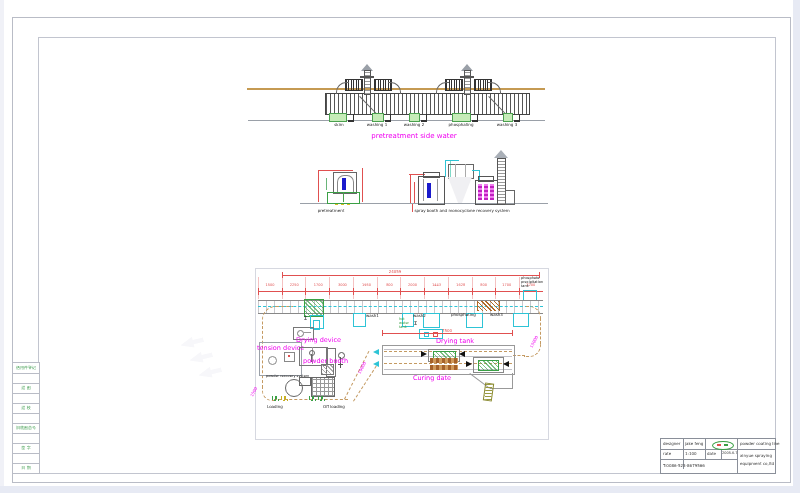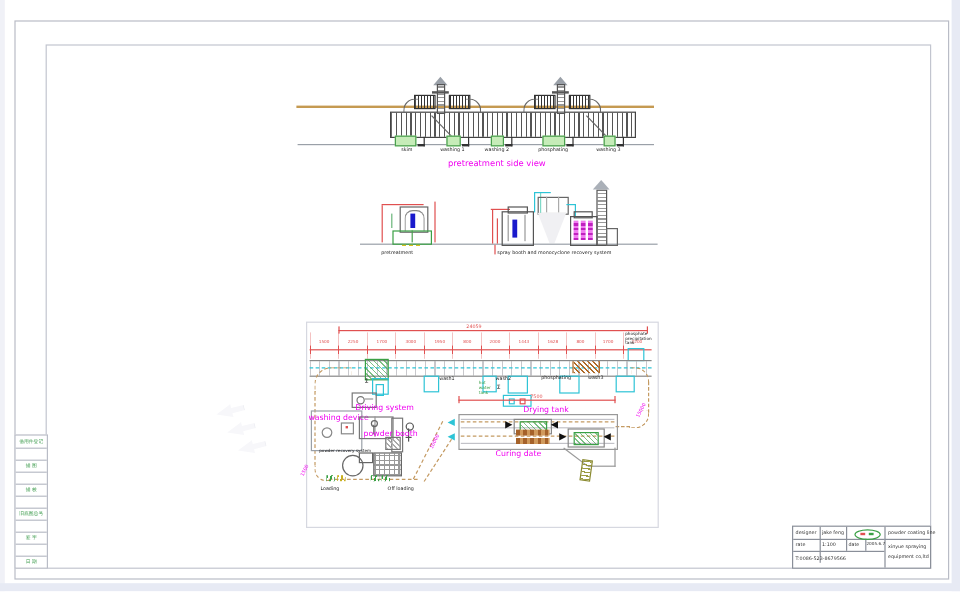--- a/index.html
+++ b/index.html
@@ -102,21 +102,21 @@
   <div class="a" style="left:385px;top:114px;width:5px;height:6px;border-right:1px solid #333;border-bottom:2px solid #333"></div>
   <div class="a" style="left:421px;top:114px;width:5px;height:6px;border-right:1px solid #333;border-bottom:2px solid #333"></div>
   <div class="a" style="left:472px;top:114px;width:5px;height:6px;border-right:1px solid #333;border-bottom:2px solid #333"></div>
   <div class="a" style="left:514px;top:114px;width:5px;height:6px;border-right:1px solid #333;border-bottom:2px solid #333"></div>
 
   <div class="t cx" style="left:339px;top:123px">skim</div>
   <div class="t cx" style="left:377px;top:123px">washing 1</div>
   <div class="t cx" style="left:414px;top:123px">washing 2</div>
   <div class="t cx" style="left:461px;top:123px">phosphating</div>
   <div class="t cx" style="left:507px;top:123px">washing 3</div>
-  <div class="mag cx" style="left:414px;top:133px;font-size:7px">pretreatment side view</div>
+  <div class="mag cx" style="left:414px;top:133px;font-size:7px">pretreatment side water</div>
 
   <div class="grayln" style="left:300px;top:203px;width:248px;height:1px"></div>
 
   <div class="redln" style="left:318px;top:170px;width:35px;height:1px"></div>
   <div class="redln" style="left:318px;top:171px;width:1px;height:31px"></div>
   <div class="redln" style="left:362px;top:168px;width:1px;height:34px"></div>
   <div class="a" style="left:326px;top:178px;width:1px;height:12px;background:#69b579"></div>
   <div class="a" style="left:333px;top:172px;width:22px;height:20px;border:1px solid #666"></div>
   <div class="a" style="left:337px;top:175px;width:15px;height:17px;border:1px solid #888;border-bottom:none;border-radius:7px 7px 0 0"></div>
   <div class="a" style="left:342px;top:178px;width:4px;height:12px;background:#1A1ACC"></div>
@@ -214,23 +214,23 @@
   <div class="dashT" style="left:353px;top:401px;width:42px;transform:rotate(-57deg);transform-origin:0 0"></div>
   <div class="a" style="left:526px;top:306px;width:14px;height:14px;border-top:1px dashed #C49A62;border-right:1px dashed #C49A62;border-radius:0 12px 0 0"></div>
   <div class="dashL" style="left:540px;top:318px;width:0;height:26px"></div>
   <div class="a" style="left:524px;top:342px;width:16px;height:14px;border-right:1px dashed #C49A62;border-bottom:1px dashed #C49A62;border-radius:0 0 12px 0"></div>
   <div class="dashT" style="left:513px;top:355px;width:12px"></div>
 
   <div class="a" style="left:293px;top:327px;width:19px;height:11px;border:1px solid #777">
     <div class="a" style="left:3px;top:2px;width:5px;height:5px;border:1px solid #777;border-radius:50%"></div>
     <div class="a" style="left:10px;top:4px;width:7px;height:1px;background:#999"></div>
   </div>
-  <div class="mag" style="left:296px;top:337px">Driving system</div>
+  <div class="mag" style="left:296px;top:337px">Drying device</div>
   <div class="a" style="left:259px;top:342px;width:41px;height:32px;border:1px solid #9aa0a8"></div>
-  <div class="mag" style="left:257px;top:345px">washing device</div>
+  <div class="mag" style="left:257px;top:345px">tension device</div>
   <div class="a" style="left:268px;top:356px;width:7px;height:7px;border:1px solid #888;border-radius:50%"></div>
   <div class="a" style="left:284px;top:352px;width:9px;height:8px;border:1px solid #888">
     <div class="a" style="left:3px;top:2px;width:2px;height:2px;background:#E05050"></div>
   </div>
 
   <div class="a" style="left:299px;top:347px;width:27px;height:17px;border:1px solid #777"></div>
   <div class="a" style="left:312px;top:347px;width:1px;height:17px;background:#999"></div>
   <div class="a" style="left:309px;top:350px;width:4px;height:4px;border:1px solid #666;border-radius:50%"></div>
   <div class="a" style="left:311px;top:354px;width:1px;height:8px;background:#666"></div>
   <div class="a" style="left:326px;top:348px;width:8px;height:27px;border:1px solid #777"></div>

